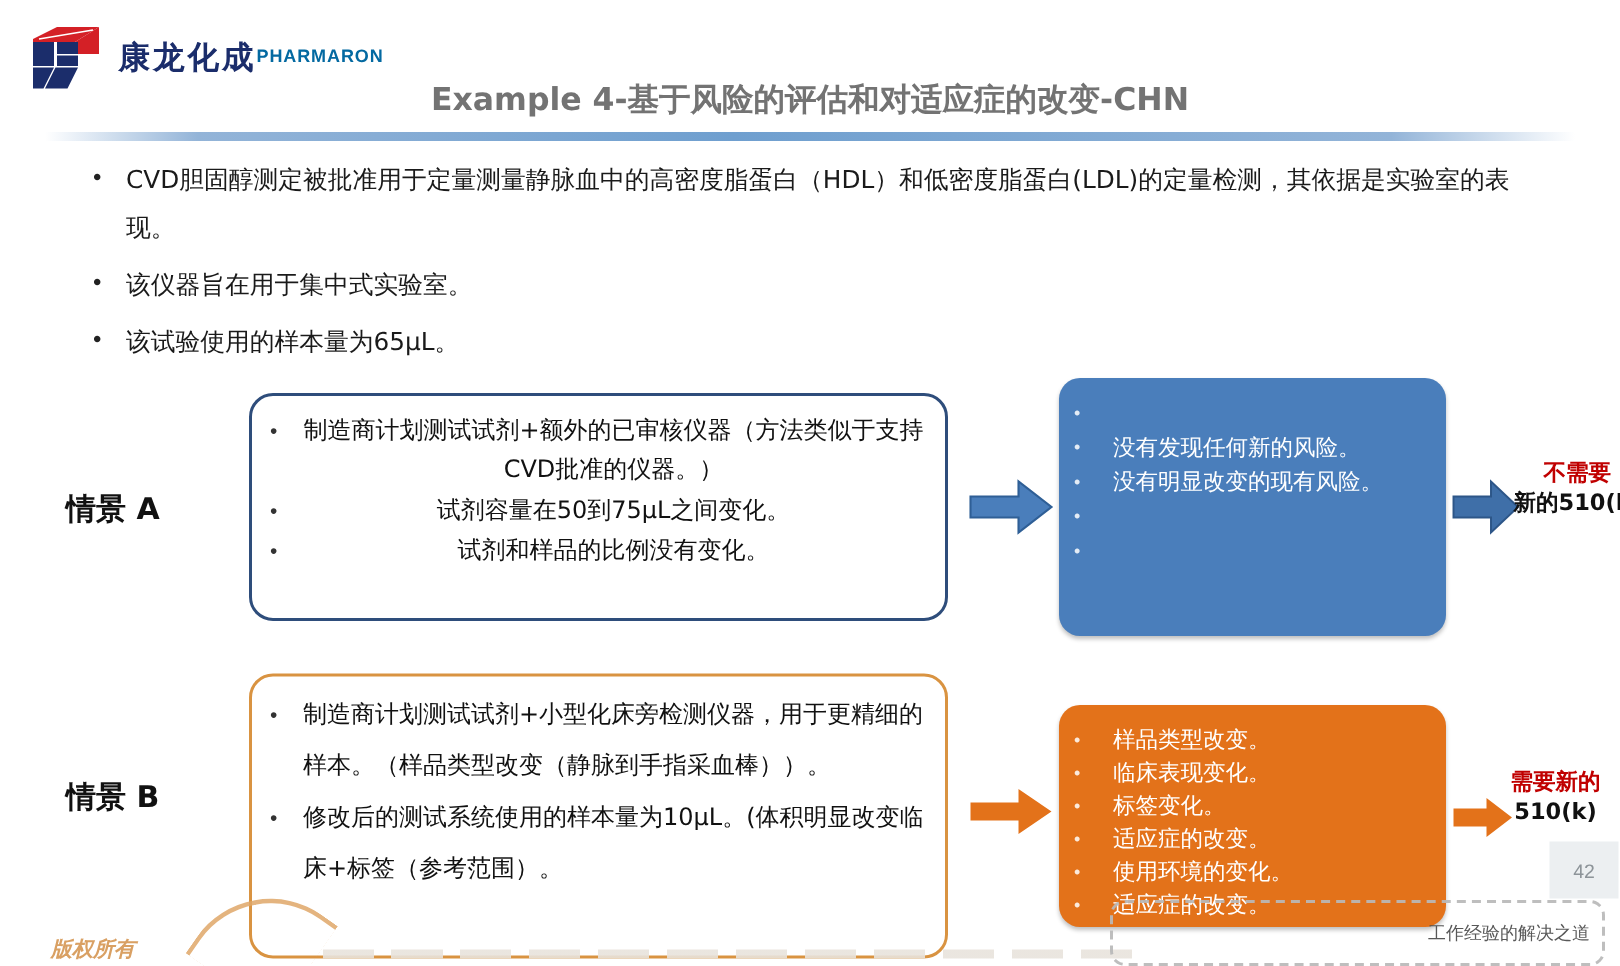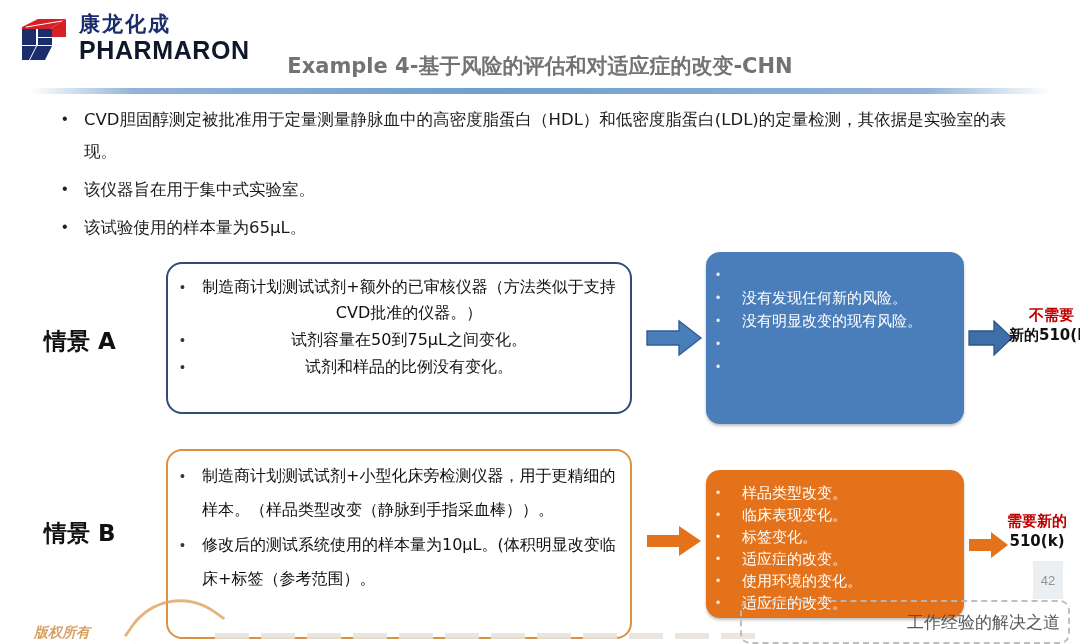--- a/index.html
+++ b/index.html
@@ -28,34 +28,34 @@
     display: flex;
     align-items: center;
     gap: 9px;
   }
   #logo-mark {
     width: 52px; height: 48px;
     position: relative;
   }
   #logo-text-block {
     display: flex;
-    flex-direction: column;
+    flex-direction: row;
     line-height: 1;
   }
   #logo-cn {
     font-size: 21px;
     font-weight: bold;
     color: #1b2d6b;
     letter-spacing: 2px;
     font-family: "DejaVu Sans", sans-serif;
   }
   #logo-en {
-    font-size: 25px;
-    font-weight: bold;
-    color: #0f172a;
+    font-size: 12px;
+    font-weight: bold;
+    color: #0369a1;
     letter-spacing: 0.6px;
     margin-top: 3px;
   }
   #slide-title {
     position: absolute;
     left: 0; top: 52px;
     width: 1080px;
     text-align: center;
     font-size: 21px;
     font-weight: bold;
@@ -94,21 +94,21 @@
     flex: 1;
     font-size: 16.5px;
     line-height: 32px;
     color: #1a1a1a;
     font-family: "DejaVu Sans", sans-serif;
   }
 
   
   .scenario-label {
     position: absolute;
-    font-size: 23px;
+    font-size: 20px;
     font-weight: bold;
     color: #111;
     font-family: "DejaVu Sans", sans-serif;
     white-space: nowrap;
   }
   #label-a { left: 44px; top: 326px; }
   #label-b { left: 44px; top: 518px; }
 
   .detail-box {
     position: absolute;
@@ -255,32 +255,32 @@
     opacity: 0.85;
   }
   #bottom-watermark {
     position: absolute;
     left: 740px; top: 600px;
     width: 330px; height: 44px;
     box-sizing: border-box;
     border: 2px dashed #b9b9b9;
     border-radius: 10px;
     color: #4a4a4a;
-    font-size: 17px;
+    font-size: 12px;
     font-family: "DejaVu Sans", sans-serif;
     display: flex;
     align-items: center;
     justify-content: flex-end;
     padding-right: 8px;
     opacity: 0.92;
   }
   #page-number {
     position: absolute;
     left: 1033px; top: 561px;
-    width: 30px; height: 38px;
+    width: 46px; height: 38px;
     background: #eceff1;
     color: #8d9499;
     font-size: 13px;
     display: flex;
     align-items: center;
     justify-content: center;
     font-family: "Liberation Sans", sans-serif;
   }
   #orange-strip {
     position: absolute;

